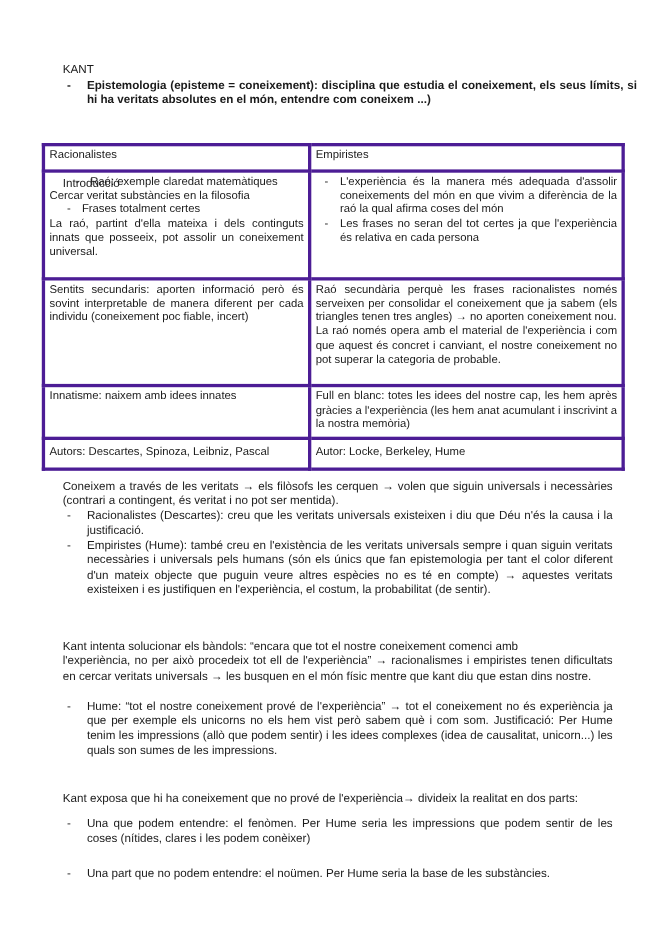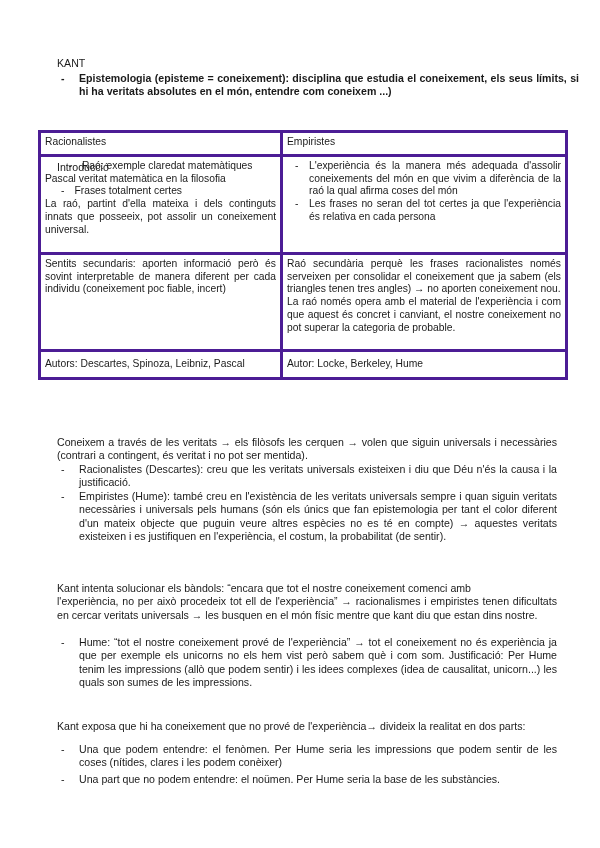--- a/index.html
+++ b/index.html
@@ -47,35 +47,39 @@
         <col class="c2">
       </colgroup>
     <tbody>
         <tr>
       <td style="height:14px;">Racionalistes</td>
       <td>Empiristes</td>
     </tr>
     <tr style="height:98px;">
       <td>
         <div class="cb-center"><span class="dash">-</span><span>Raó: exemple claredat matemàtiques</span></div>
-        <div>Pascal veritat matemàtica en la filosofia</div>
+        <div>Cercar veritat substàncies en la filosofia</div>
         <div style="padding-left:16px;"><span style="margin-right:10px;">-</span><span>Frases totalment certes</span></div>
         <div class="justify">La raó, partint d'ella mateixa i dels continguts innats que posseeix, pot assolir un coneixement universal.</div>
       </td>
       <td style="padding-left:6px;">
         <div class="cb justify">L'experiència és la manera més adequada d'assolir coneixements del món en que vivim a diferència de la raó la qual afirma coses del món</div>
         <div class="cb justify">Les frases no seran del tot certes ja que l'experiència és relativa en cada persona</div>
       </td>
     </tr>
     <tr style="height:97px;">
       <td class="justify">Sentits secundaris: aporten informació però és sovint interpretable de manera diferent per cada individu (coneixement poc fiable, incert)</td>
       <td class="justify">
         <div>Raó secundària perquè les frases racionalistes només serveixen per consolidar el coneixement que ja sabem (els triangles tenen tres angles) → no aporten coneixement nou.</div>
         <div>La raó només opera amb el material de l'experiència i com que aquest és concret i canviant, el nostre coneixement no pot superar la categoria de probable.</div>
       </td>
+    </tr>
+    <tr style="height:41px;">
+      <td>Innatisme: naixem amb idees innates</td>
+      <td class="justify">Full en blanc: totes les idees del nostre cap, les hem après gràcies a l'experiència (les hem anat acumulant i inscrivint a la nostra memòria)</td>
     </tr>
     <tr style="height:28px;">
       <td style="vertical-align:middle;margin-top:44px;">Autors: Descartes, Spinoza, Leibniz, Pascal</td>
       <td style="vertical-align:middle;">Autor: Locke, Berkeley, Hume</td>
     </tr>
   </tbody>
     </table>
 
   <div class="abs justify" style="left:57px; top:436px; width:500px;">Coneixem a través de les veritats → els filòsofs les cerquen → volen que siguin universals i necessàries (contrari a contingent, és veritat i no pot ser mentida).</div>
   <div class="abs" style="left:57px; top:463px; width:500px;">
@@ -87,16 +91,16 @@
     <div>Kant intenta solucionar els bàndols: “encara que tot el nostre coneixement comenci amb</div>
     <div class="justify">l'experiència, no per això procedeix tot ell de l'experiència” → racionalismes i empiristes tenen dificultats en cercar veritats universals → les busquen en el món físic mentre que kant diu que estan dins nostre.</div>
   </div>
   <div class="abs" style="left:57px; top:636px; width:500px;">
     <div class="bullet justify">Hume: “tot el nostre coneixement prové de l'experiència” → tot el coneixement no és experiència ja que per exemple els unicorns no els hem vist però sabem què i com som. Justificació: Per Hume tenim les impressions (allò que podem sentir) i les idees complexes (idea de causalitat, unicorn...) les quals son sumes de les impressions.</div>
   </div>
 
   <div class="abs justify" style="left:57px; top:720px; width:500px;">Kant exposa que hi ha coneixement que no prové de l'experiència→ divideix la realitat en dos parts:</div>
   <div class="abs" style="left:57px; top:743px; width:500px;">
     <div class="bullet justify">Una que podem entendre: el fenòmen. Per Hume seria les impressions que podem sentir de les coses (nítides, clares i les podem conèixer)</div>
-    <div class="bullet justify" style="margin-top:3px;">Una part que no podem entendre: el noümen. Per Hume seria la base de les substàncies.</div>
+    <div class="bullet justify" style="margin-top:18px;">Una part que no podem entendre: el noümen. Per Hume seria la base de les substàncies.</div>
   </div>
 
 </div>
 
 </body></html>

